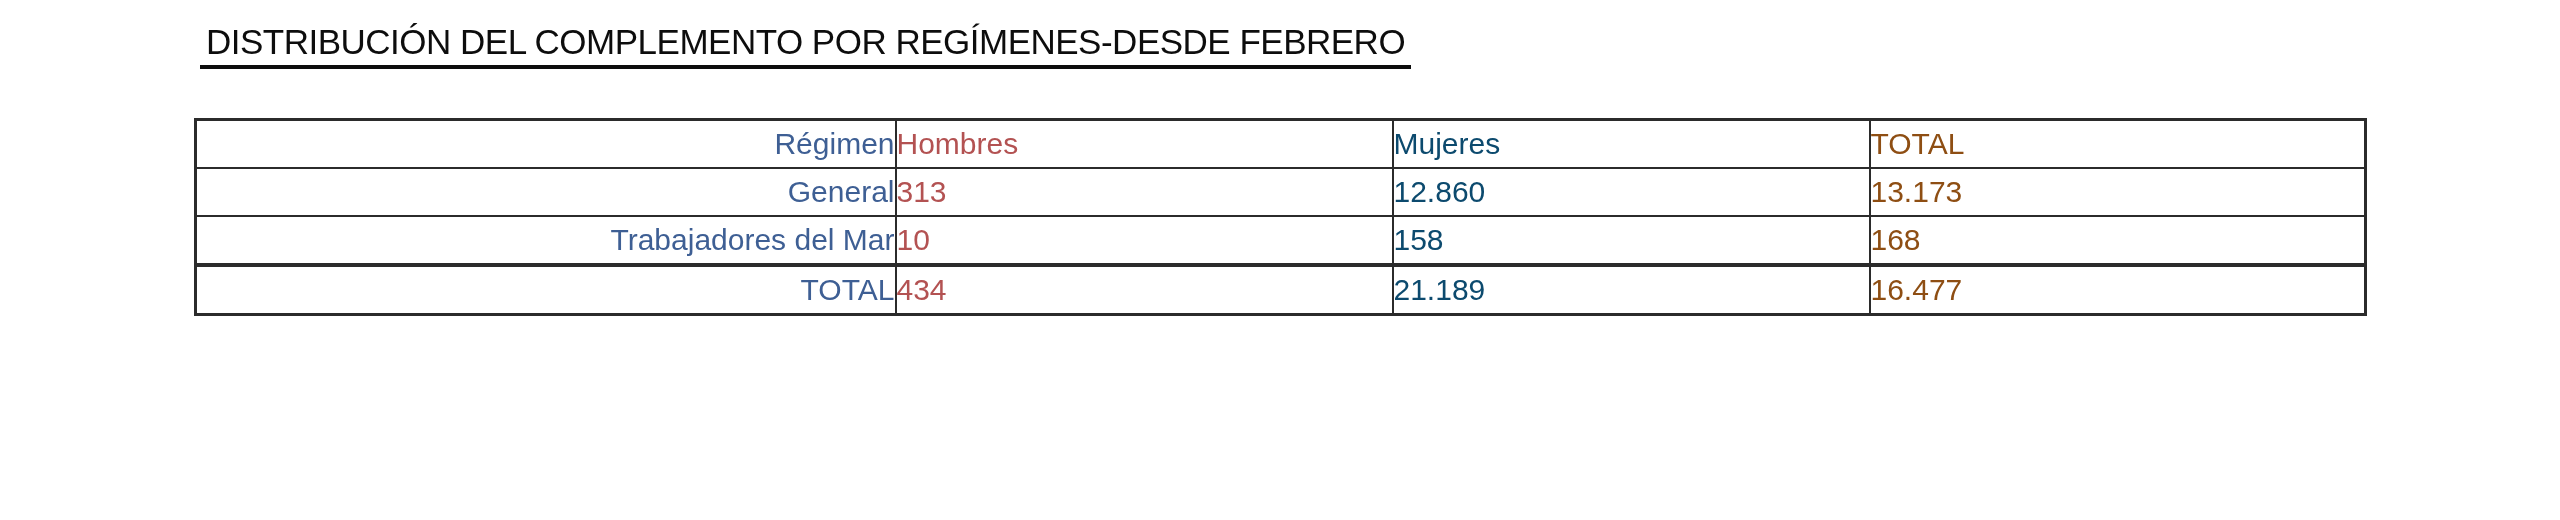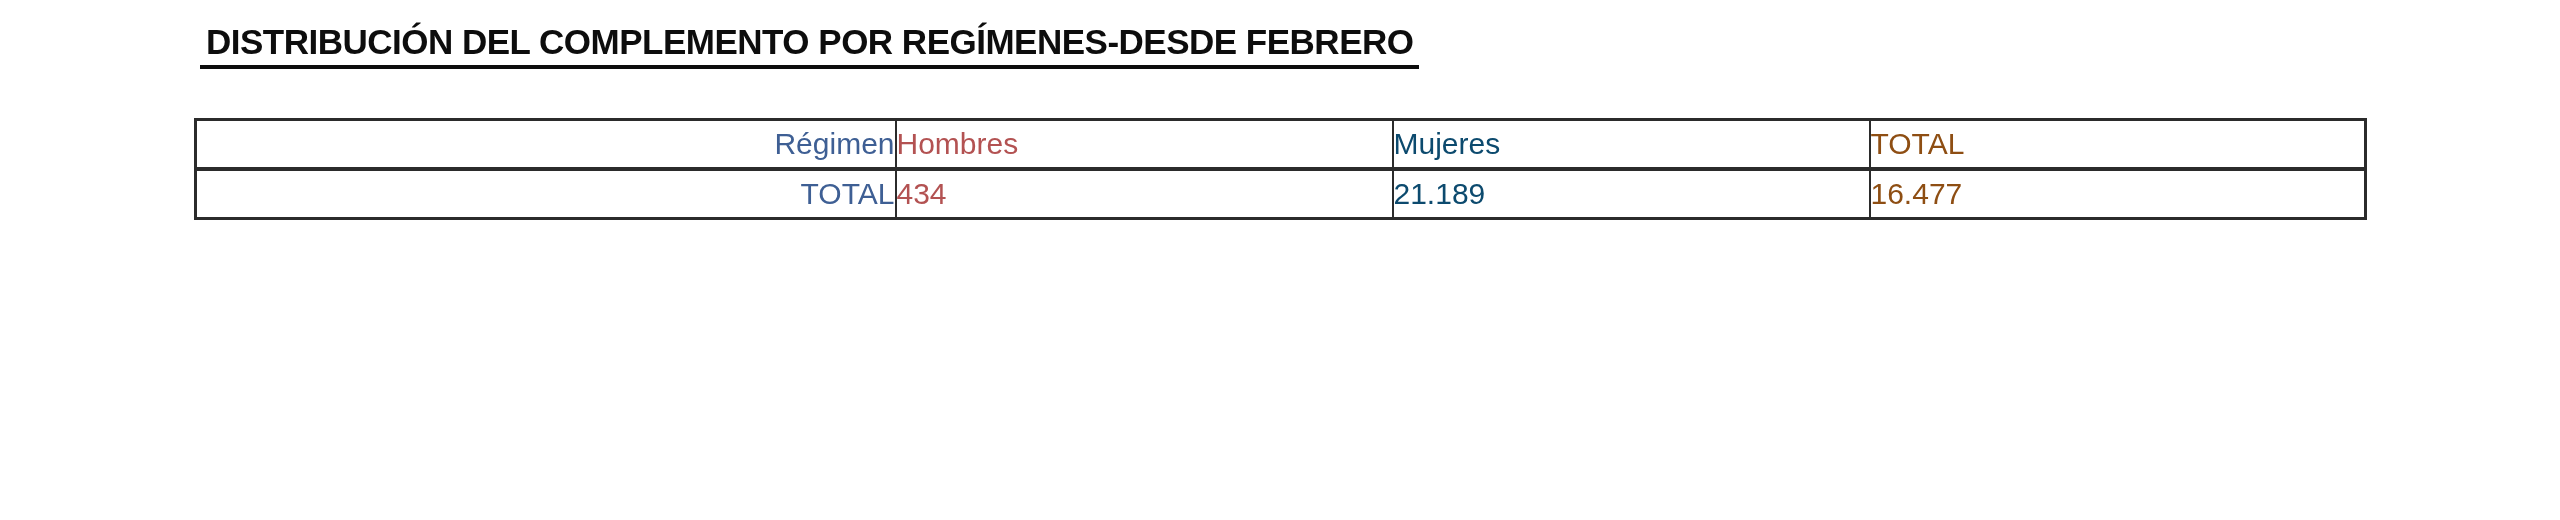--- a/index.html
+++ b/index.html
@@ -13,21 +13,21 @@
     width: 2560px;
     height: 520px;
     background: #ffffff;
     overflow: hidden;
   }
   .doc-title {
     position: absolute;
     left: 200px;
     top: 22px;
     font-size: 35px;
-    font-weight: bold;
+    font-weight: normal;
     color: #0d0d0d;
     letter-spacing: -0.5px;
     border-bottom: 4px solid #0d0d0d;
     padding: 0 6px 3px 6px;
     white-space: nowrap;
   }
   table.data-table {
     position: absolute;
     left: 194px;
     top: 118px;
@@ -82,20 +82,32 @@
     </colgroup>
     <thead>
       <tr>
         <th class="cell-regimen">Régimen</th>
         <th class="cell-hombres">Hombres</th>
         <th class="cell-mujeres">Mujeres</th>
         <th class="cell-total">TOTAL</th>
       </tr>
     </thead>
     <tbody>
+      <tr>
+        <td class="cell-regimen">General</td>
+        <td class="cell-hombres">313</td>
+        <td class="cell-mujeres">12.860</td>
+        <td class="cell-total">13.173</td>
+      </tr>
+      <tr>
+        <td class="cell-regimen">Trabajadores del Mar</td>
+        <td class="cell-hombres">10</td>
+        <td class="cell-mujeres">158</td>
+        <td class="cell-total">168</td>
+      </tr>
       <tr class="total-row">
         <td class="cell-regimen">TOTAL</td>
         <td class="cell-hombres">434</td>
         <td class="cell-mujeres">21.189</td>
         <td class="cell-total">16.477</td>
       </tr>
     </tbody>
   </table>
 
 </div>

